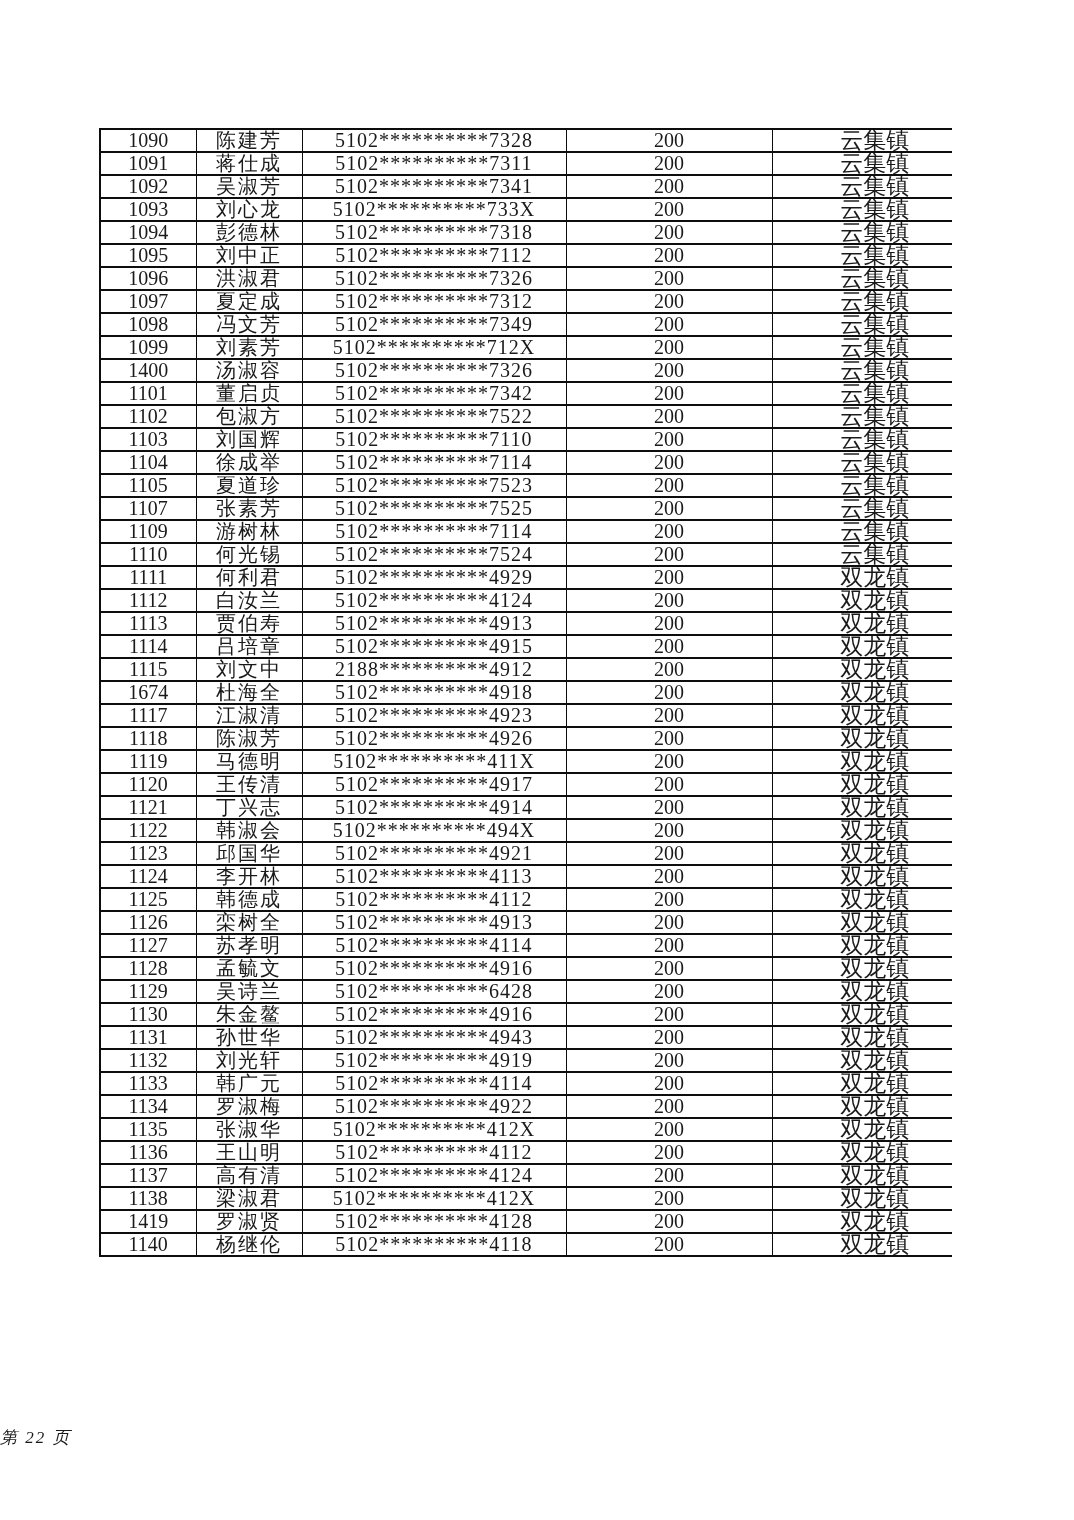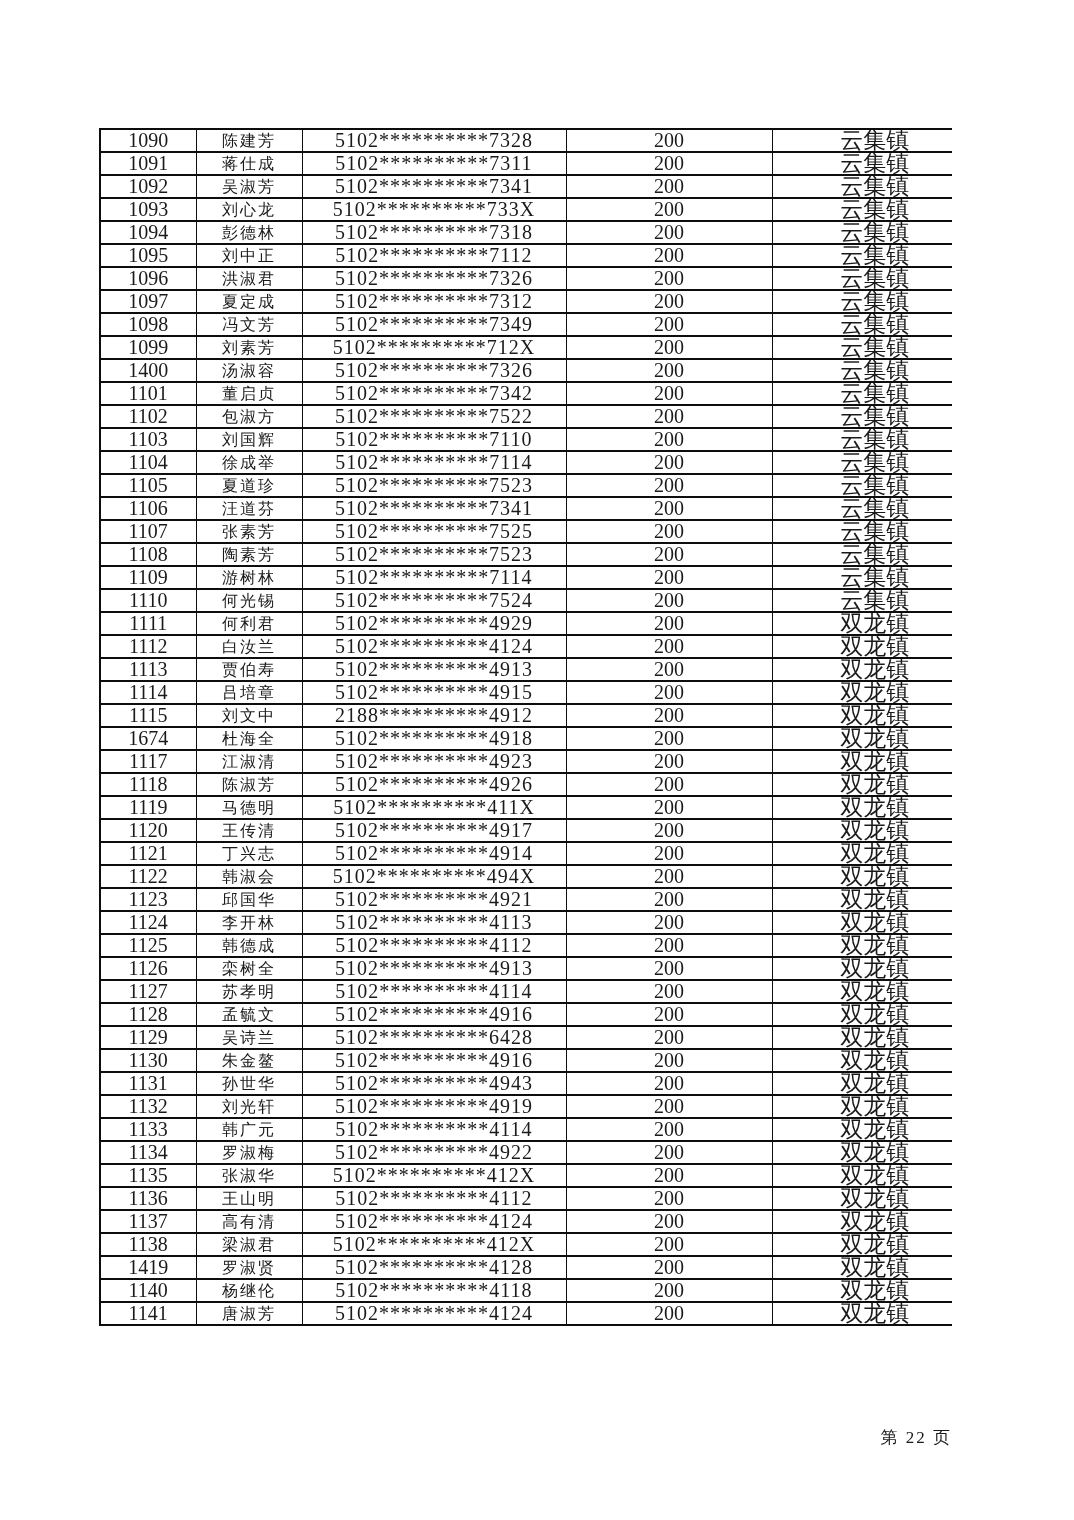--- a/index.html
+++ b/index.html
@@ -46,34 +46,35 @@
     vertical-align: middle;
     font-size: 20px;
     line-height: 21px;
     white-space: nowrap;
     overflow: hidden;
   }
   table.roster td.id-cell {
     letter-spacing: 1px;
   }
   table.roster td.name-cell {
-    font-size: 16px;
+    font-size: 20px;
     letter-spacing: 2px;
   }
   table.roster td.town-cell {
     font-size: 23px;
   }
   .footer {
     position: absolute;
     left: 0;
     top: 1426px;
     width: 100%;
-    text-align: right;
+    text-align: left;
     font-size: 17px;
     letter-spacing: 2px;
+    font-style: italic;
   }
 </style>
 </head>
 <body>
 
 <div class="page">
 
   <div class="table-wrap">
     <table class="roster">
       <colgroup>
@@ -190,41 +191,27 @@
             <td class="town-cell">云集镇</td>
           </tr>
           <tr>
             <td class="num-cell">1105</td>
             <td class="name-cell">夏道珍</td>
             <td class="id-cell">5102**********7523</td>
             <td class="amount-cell">200</td>
             <td class="town-cell">云集镇</td>
           </tr>
           <tr>
-            <td class="num-cell">1106</td>
-            <td class="name-cell">汪道芬</td>
-            <td class="id-cell">5102**********7341</td>
-            <td class="amount-cell">200</td>
-            <td class="town-cell">云集镇</td>
-          </tr>
-          <tr>
             <td class="num-cell">1107</td>
             <td class="name-cell">张素芳</td>
             <td class="id-cell">5102**********7525</td>
             <td class="amount-cell">200</td>
             <td class="town-cell">云集镇</td>
           </tr>
           <tr>
-            <td class="num-cell">1108</td>
-            <td class="name-cell">陶素芳</td>
-            <td class="id-cell">5102**********7523</td>
-            <td class="amount-cell">200</td>
-            <td class="town-cell">云集镇</td>
-          </tr>
-          <tr>
             <td class="num-cell">1109</td>
             <td class="name-cell">游树林</td>
             <td class="id-cell">5102**********7114</td>
             <td class="amount-cell">200</td>
             <td class="town-cell">云集镇</td>
           </tr>
           <tr>
             <td class="num-cell">1110</td>
             <td class="name-cell">何光锡</td>
             <td class="id-cell">5102**********7524</td>
@@ -431,27 +418,20 @@
             <td class="num-cell">1419</td>
             <td class="name-cell">罗淑贤</td>
             <td class="id-cell">5102**********4128</td>
             <td class="amount-cell">200</td>
             <td class="town-cell">双龙镇</td>
           </tr>
           <tr>
             <td class="num-cell">1140</td>
             <td class="name-cell">杨继伦</td>
             <td class="id-cell">5102**********4118</td>
-            <td class="amount-cell">200</td>
-            <td class="town-cell">双龙镇</td>
-          </tr>
-          <tr>
-            <td class="num-cell">1141</td>
-            <td class="name-cell">唐淑芳</td>
-            <td class="id-cell">5102**********4124</td>
             <td class="amount-cell">200</td>
             <td class="town-cell">双龙镇</td>
           </tr>
         </tbody>
     </table>
   </div>
 
   <div class="footer">第 22 页</div>
 
 </div>

